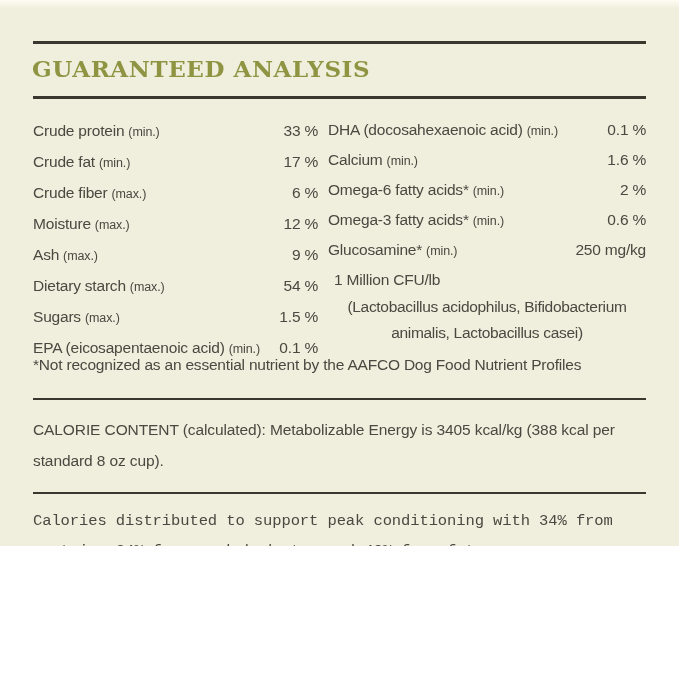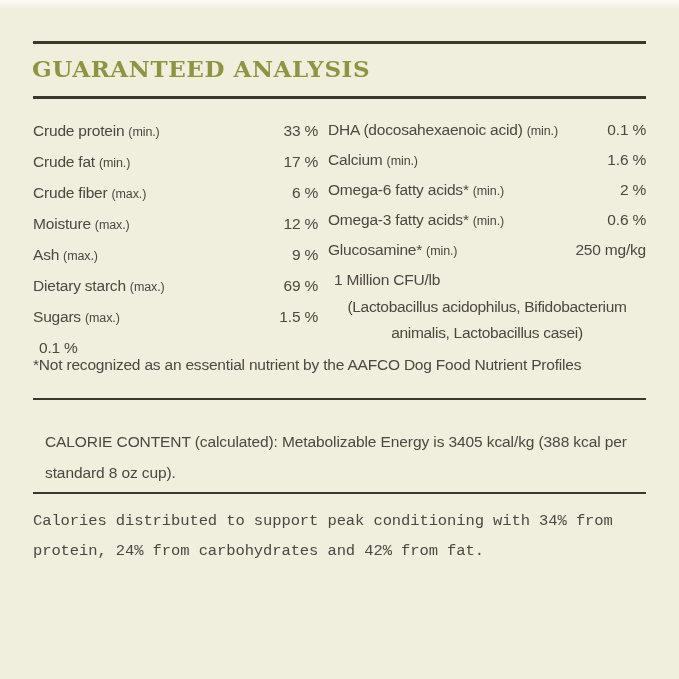--- a/index.html
+++ b/index.html
@@ -1,18 +1,18 @@
 <!DOCTYPE html>
 <html style="--bg: #f0eedc; --rule: #3a382e; --title: #8e9442; --text: #4b4841;"><head>
 <meta charset="utf-8">
 <style>
   html,body{margin:0;padding:0;background:#ffffff;}
   .canvas{
     position:relative;
-    width:679px;height:679px;
+    width:679px;height:546px;
     background:var(--bg,#f0eedc);
     font-family:"Liberation Sans",sans-serif;
     color:var(--text,#4b4841);
     overflow:hidden;
   }
   .top-strip{
     position:absolute;top:0;left:0;right:0;height:9px;
     background:linear-gradient(#fdfcf4,#f0eedc);
   }
   .rule{position:absolute;left:33px;right:33px;background:var(--rule,#3a382e);}
@@ -43,21 +43,21 @@
   .q{font-size:12.5px;margin-left:4px;letter-spacing:-0.1px;}
   .val{font-size:15.5px;white-space:nowrap;margin-left:6px;}
   .continuation{
     font-size:15.5px;line-height:26px;letter-spacing:-0.3px;margin-top:-1px;text-align:center;
   }
   .footnote{
     position:absolute;left:33px;top:349px;margin:0;
     font-size:15.5px;line-height:31px;letter-spacing:-0.2px;white-space:nowrap;
   }
   .calorie{
-    position:absolute;left:33px;right:33px;top:414px;margin:12px;
+    position:absolute;left:33px;right:33px;top:414px;margin:0;
     font-size:15.5px;line-height:31px;letter-spacing:-0.1px;
   }
   .distribution{
     position:absolute;left:33px;right:33px;top:506px;margin:0;
     font-size:15.5px;line-height:30px;letter-spacing:-0.1px;font-family:Liberation Mono, monospace;
   }
 </style>
 </head>
 <body>
 
@@ -89,27 +89,28 @@
       <div class="row">
         <span class="lbl"><span class="nm">Moisture</span><span class="q">(max.)</span></span>
         <span class="val">12 %</span>
       </div>
       <div class="row">
         <span class="lbl"><span class="nm">Ash</span><span class="q">(max.)</span></span>
         <span class="val">9 %</span>
       </div>
       <div class="row">
         <span class="lbl"><span class="nm">Dietary starch</span><span class="q">(max.)</span></span>
-        <span class="val">69 %</span>
+        <span class="val">54 %</span>
       </div>
       <div class="row">
         <span class="lbl"><span class="nm">Sugars</span><span class="q">(max.)</span></span>
         <span class="val">1.5 %</span>
       </div>
       <div class="row">
+        <span class="lbl"><span class="nm">EPA (eicosapentaenoic acid)</span><span class="q">(min.)</span></span>
         <span class="val">0.1 %</span>
       </div>
     </div>
 
     <div class="col-right">
       <div class="row">
         <span class="lbl"><span class="nm">DHA (docosahexaenoic acid)</span><span class="q">(min.)</span></span>
         <span class="val">0.1 %</span>
       </div>
       <div class="row">

